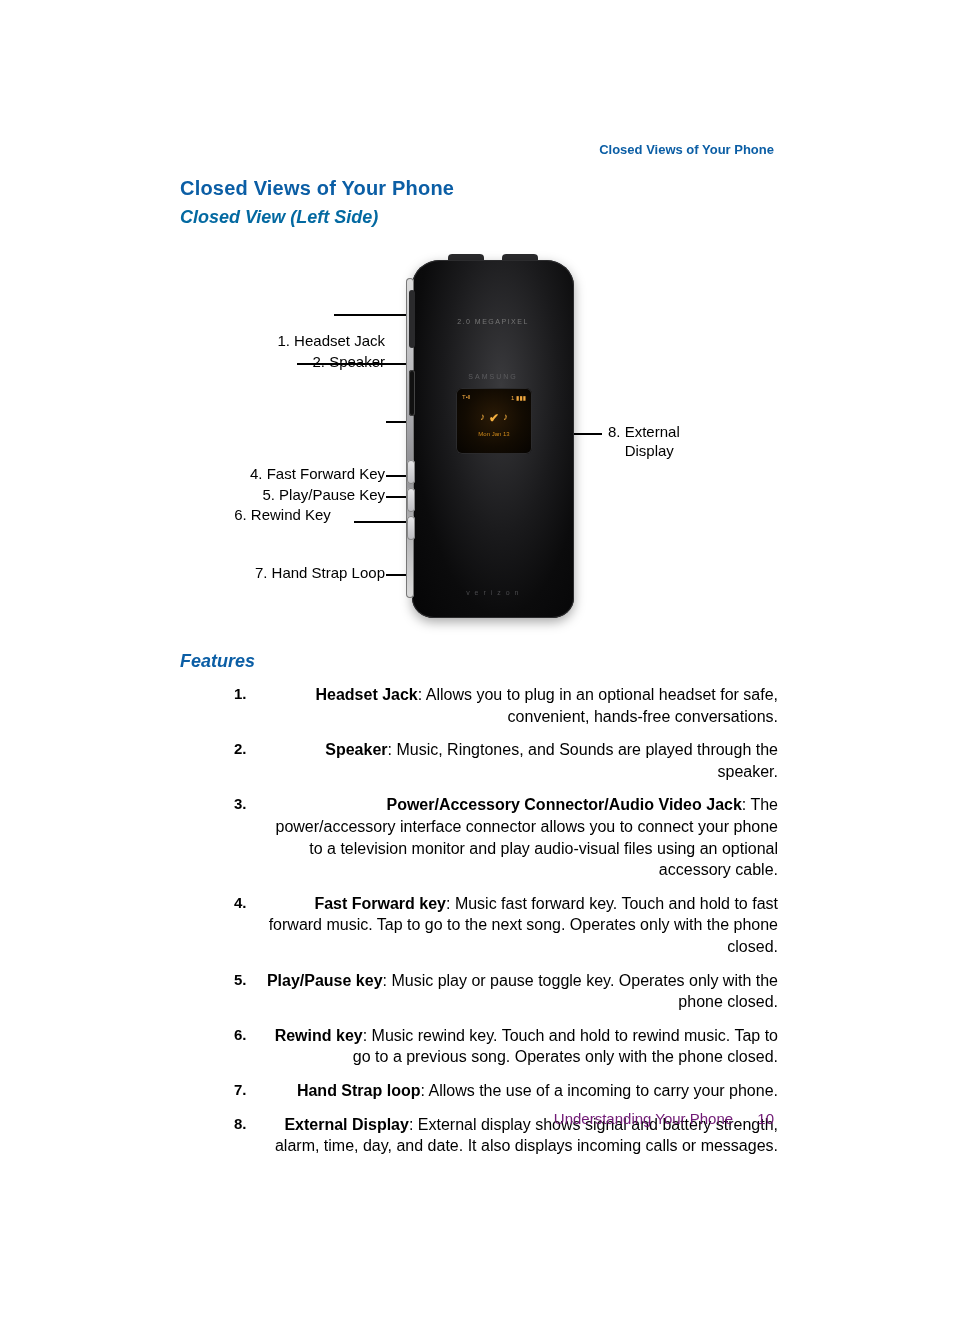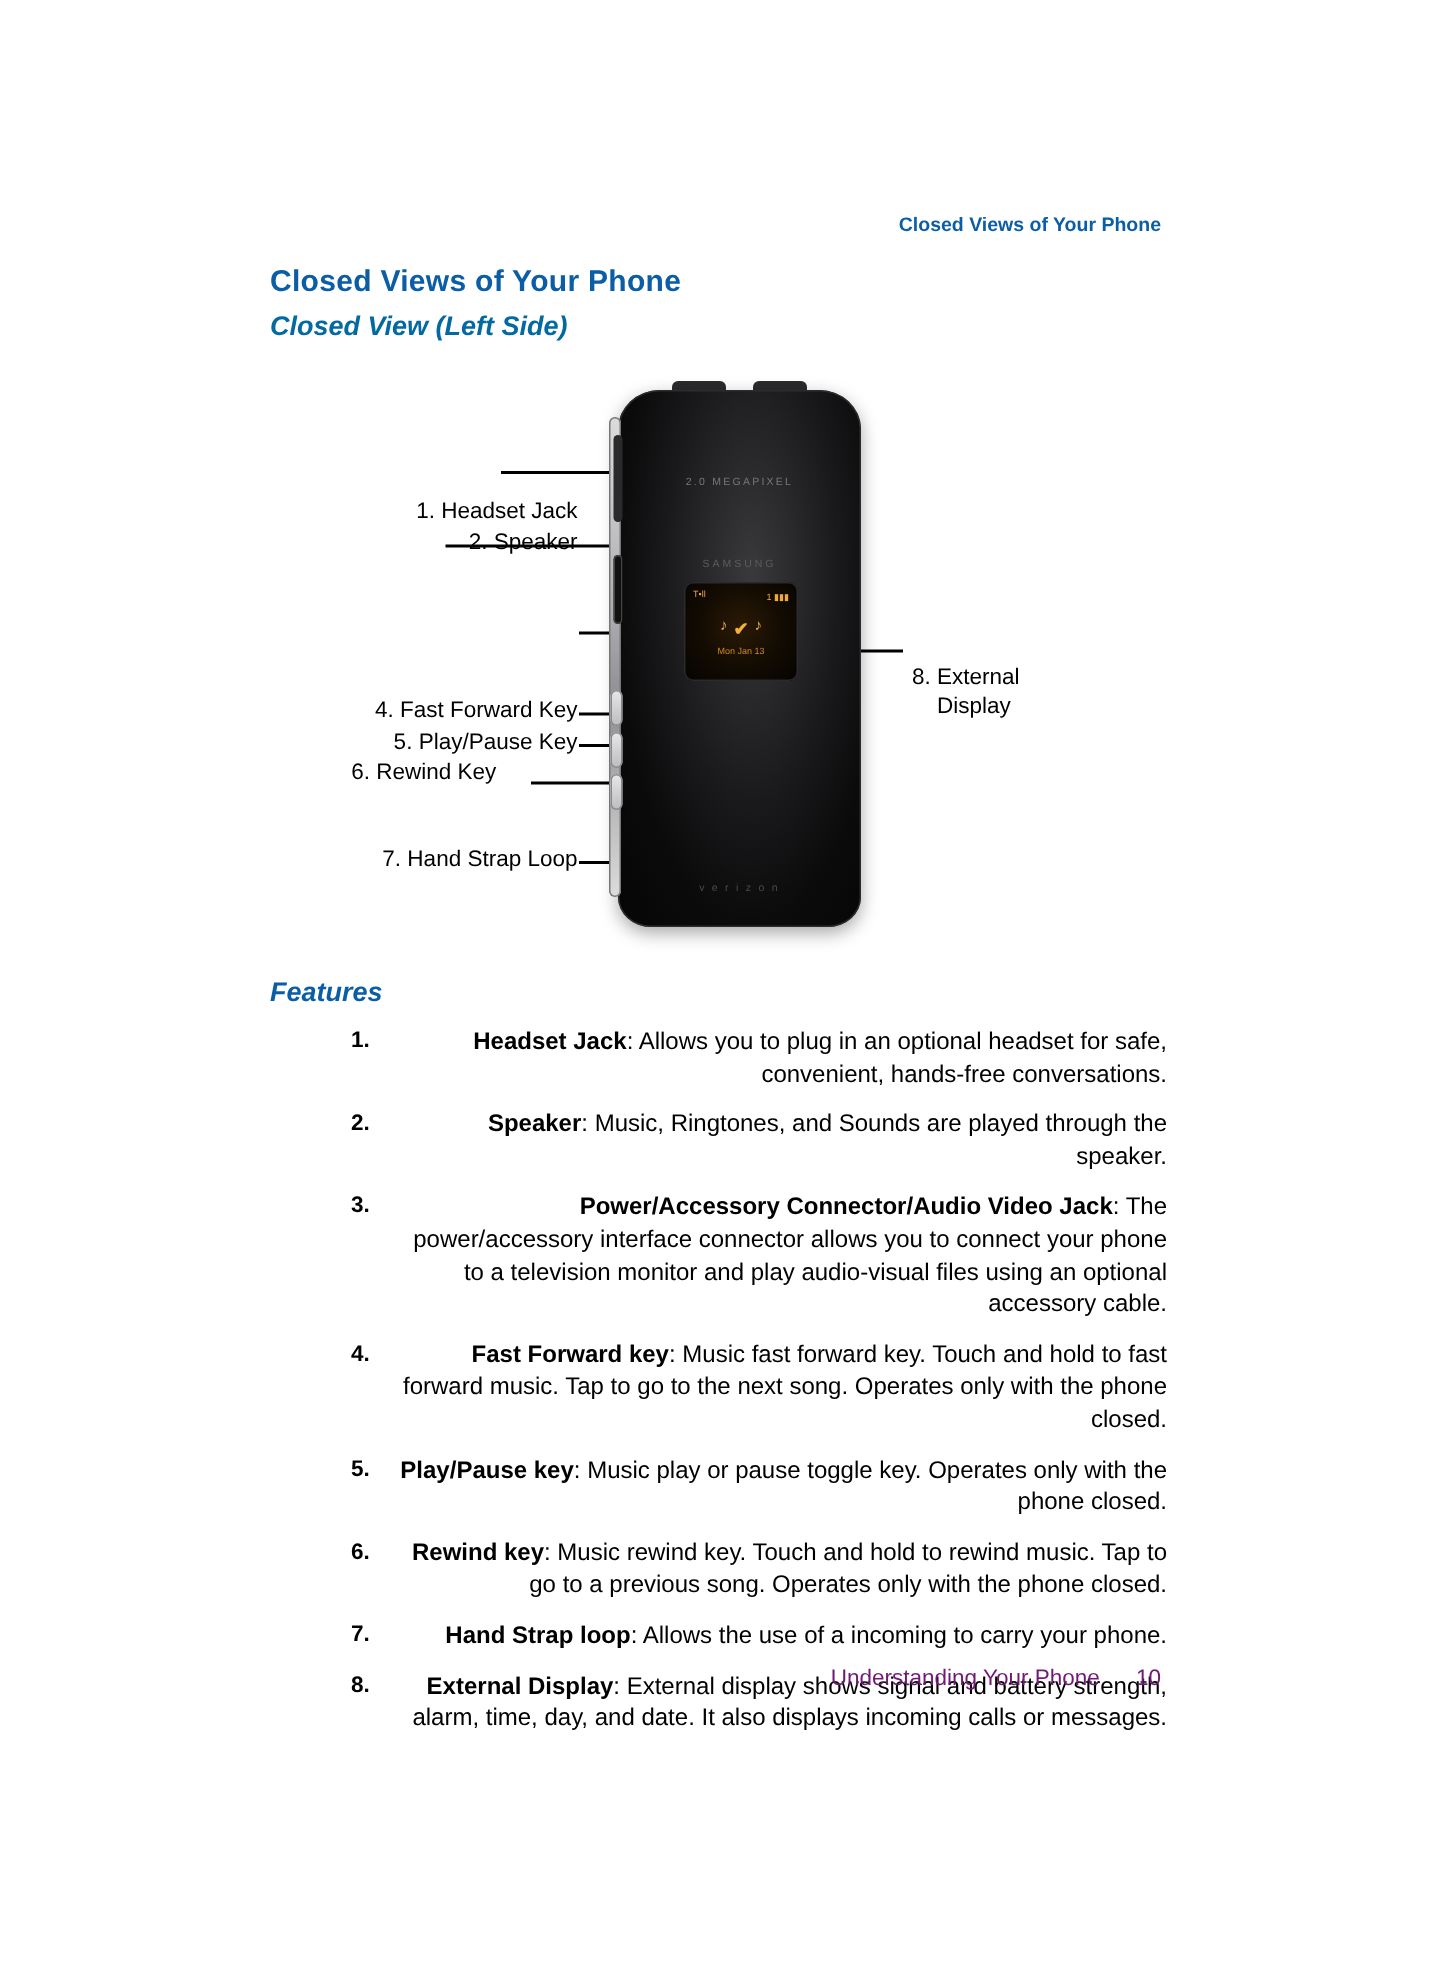--- a/index.html
+++ b/index.html
@@ -220,21 +220,21 @@
       <span>6</span>. <span>Rewind Key</span>
     </div>
     <div class="leader lh" style="left:174px; top:261px; width:158px;"></div>
     <div class="leader lv" style="left:330px; top:248px; height:15px;"></div>
 
     <div class="co co-right" style="left:0; top:304px; width:205px;">
       <span>7</span>. <span>Hand Strap Loop</span>
     </div>
     <div class="leader lh" style="left:206px; top:314px; width:24px;"></div>
 
-    <div class="co co-left" style="left:428px; top:163px; width:140px;margin-top:20px;">
+    <div class="co co-left" style="left:428px; top:163px; width:140px;">
       <span>8</span>. <span>External</span><br>
       &nbsp;&nbsp;&nbsp;&nbsp;<span>Display</span>
     </div>
     <div class="leader lh" style="left:356px; top:173px; width:66px;"></div>
 
     <div class="phone-wrap">
       <div class="phone-top-nubs"></div>
       <div class="phone-body">
         <div class="phone-label">2.0 MEGAPIXEL</div>
         <div class="phone-brand">SAMSUNG</div>

